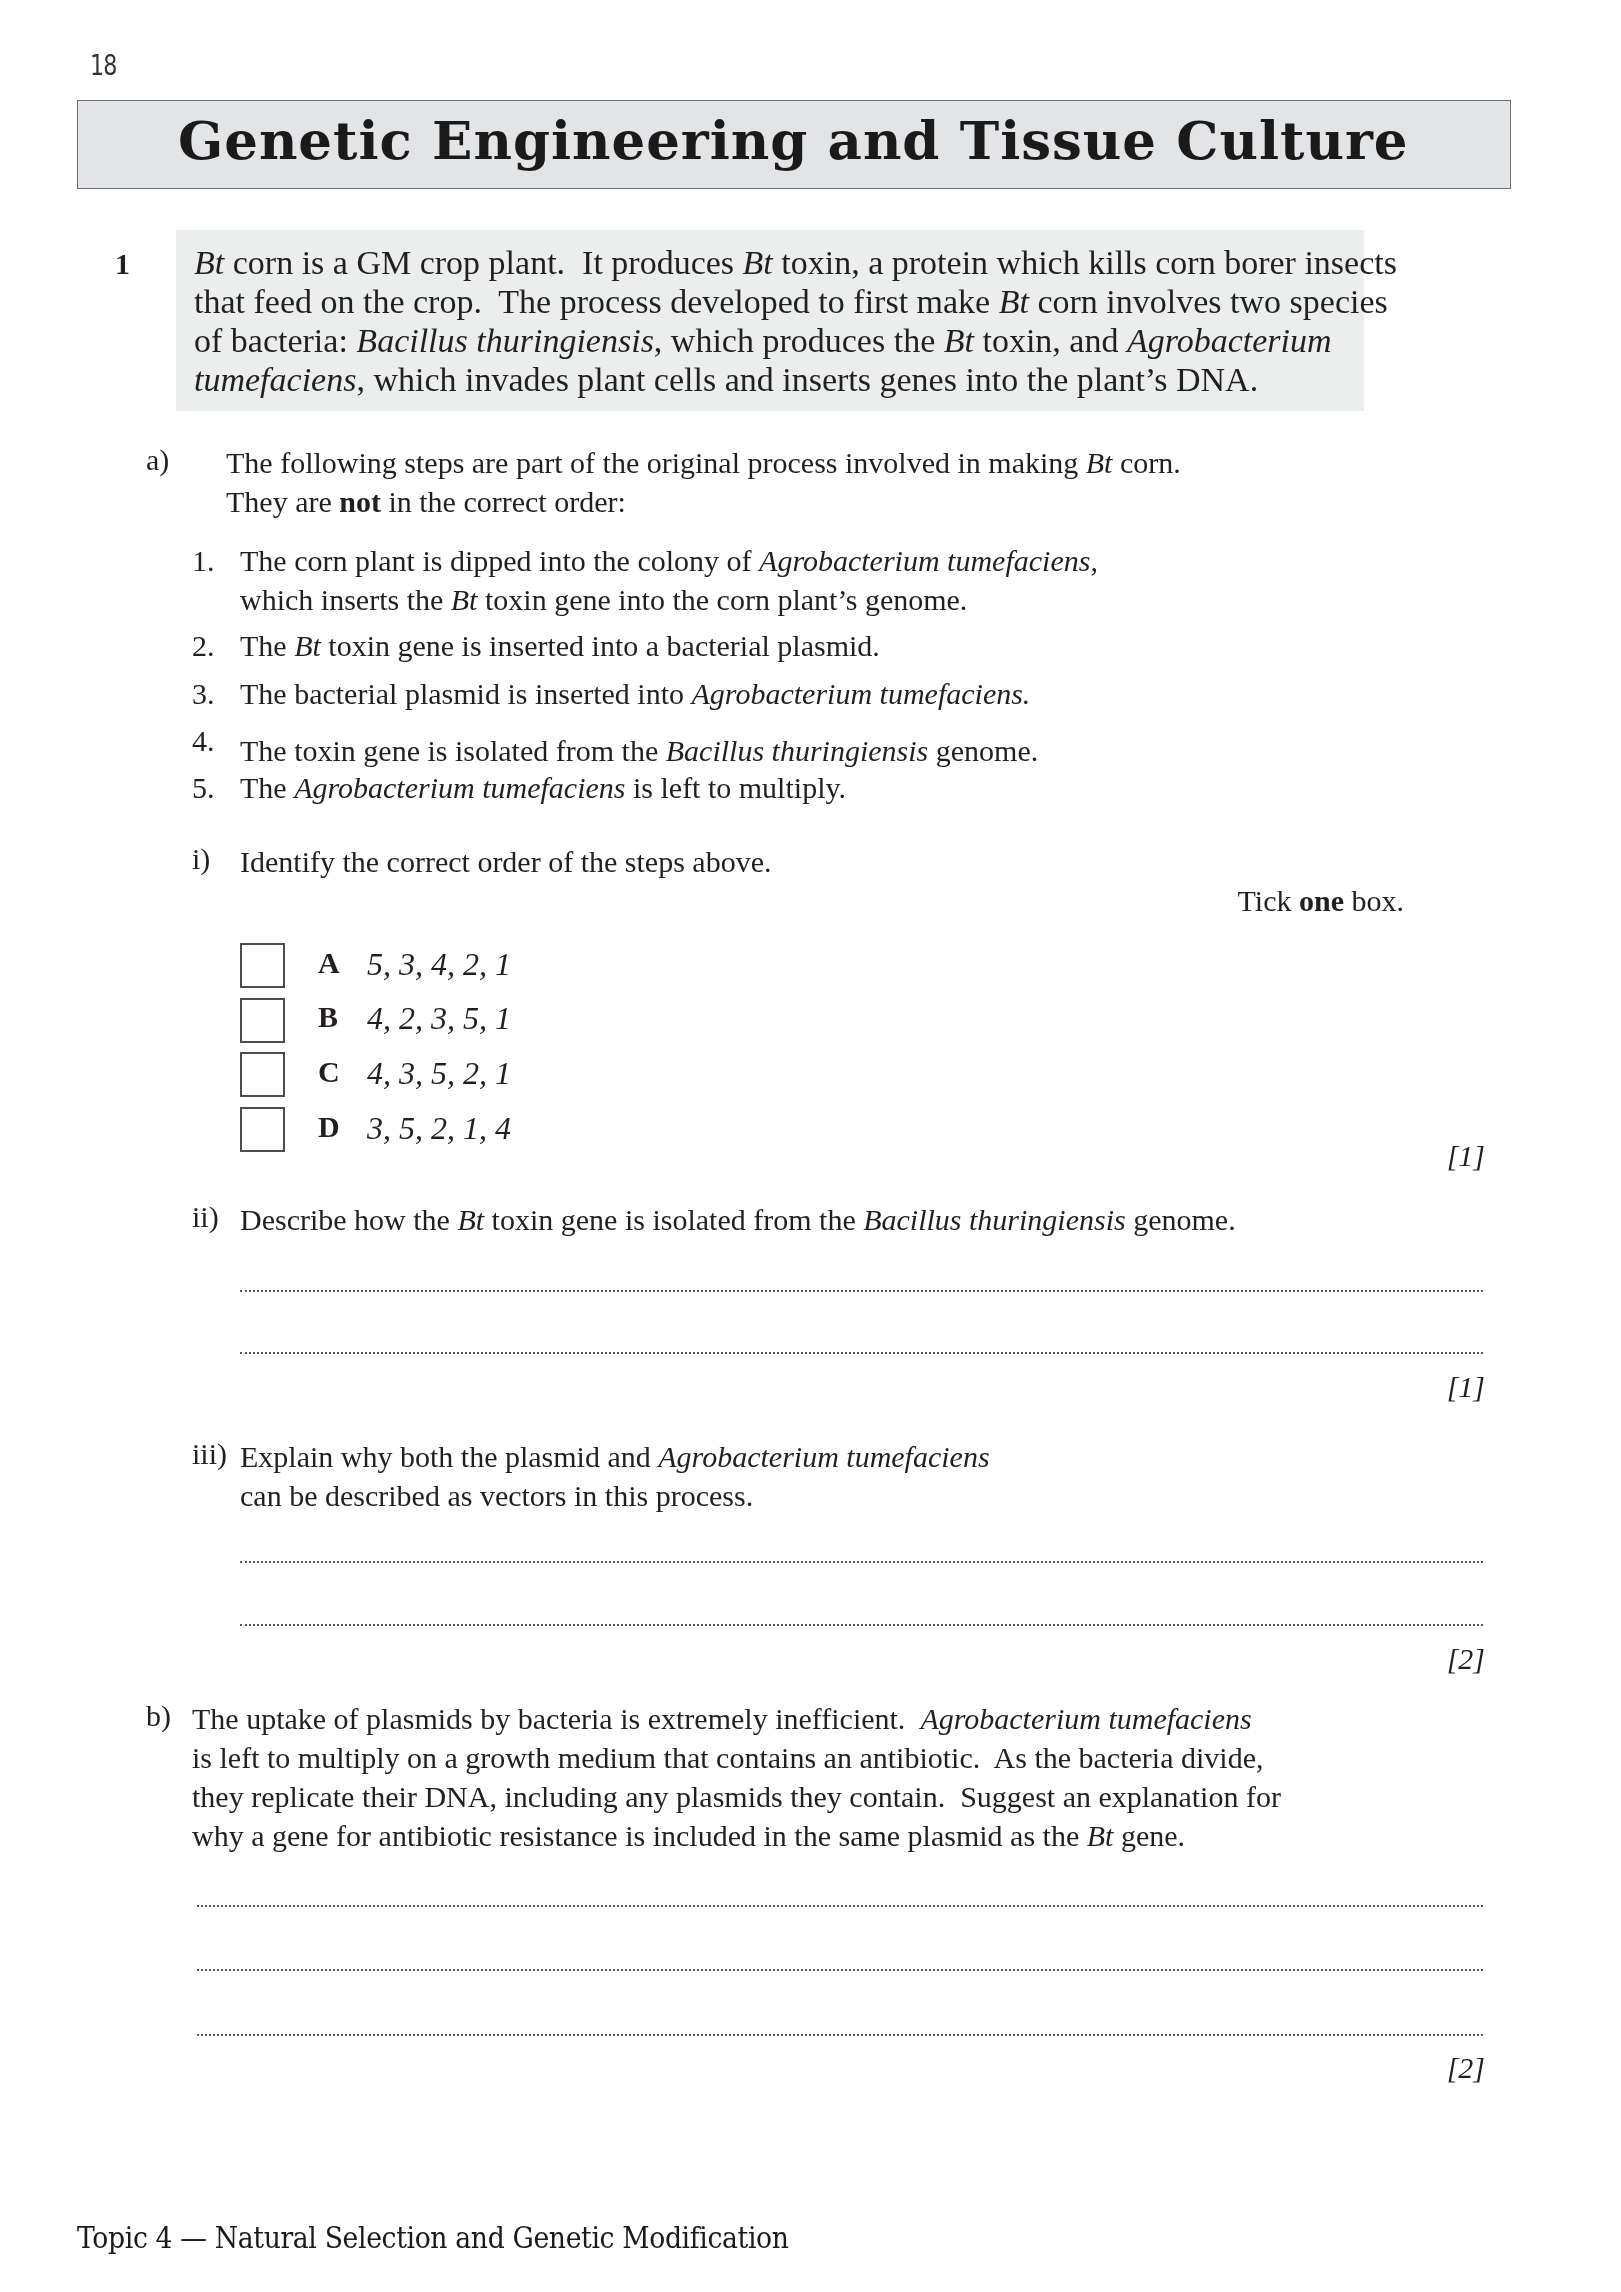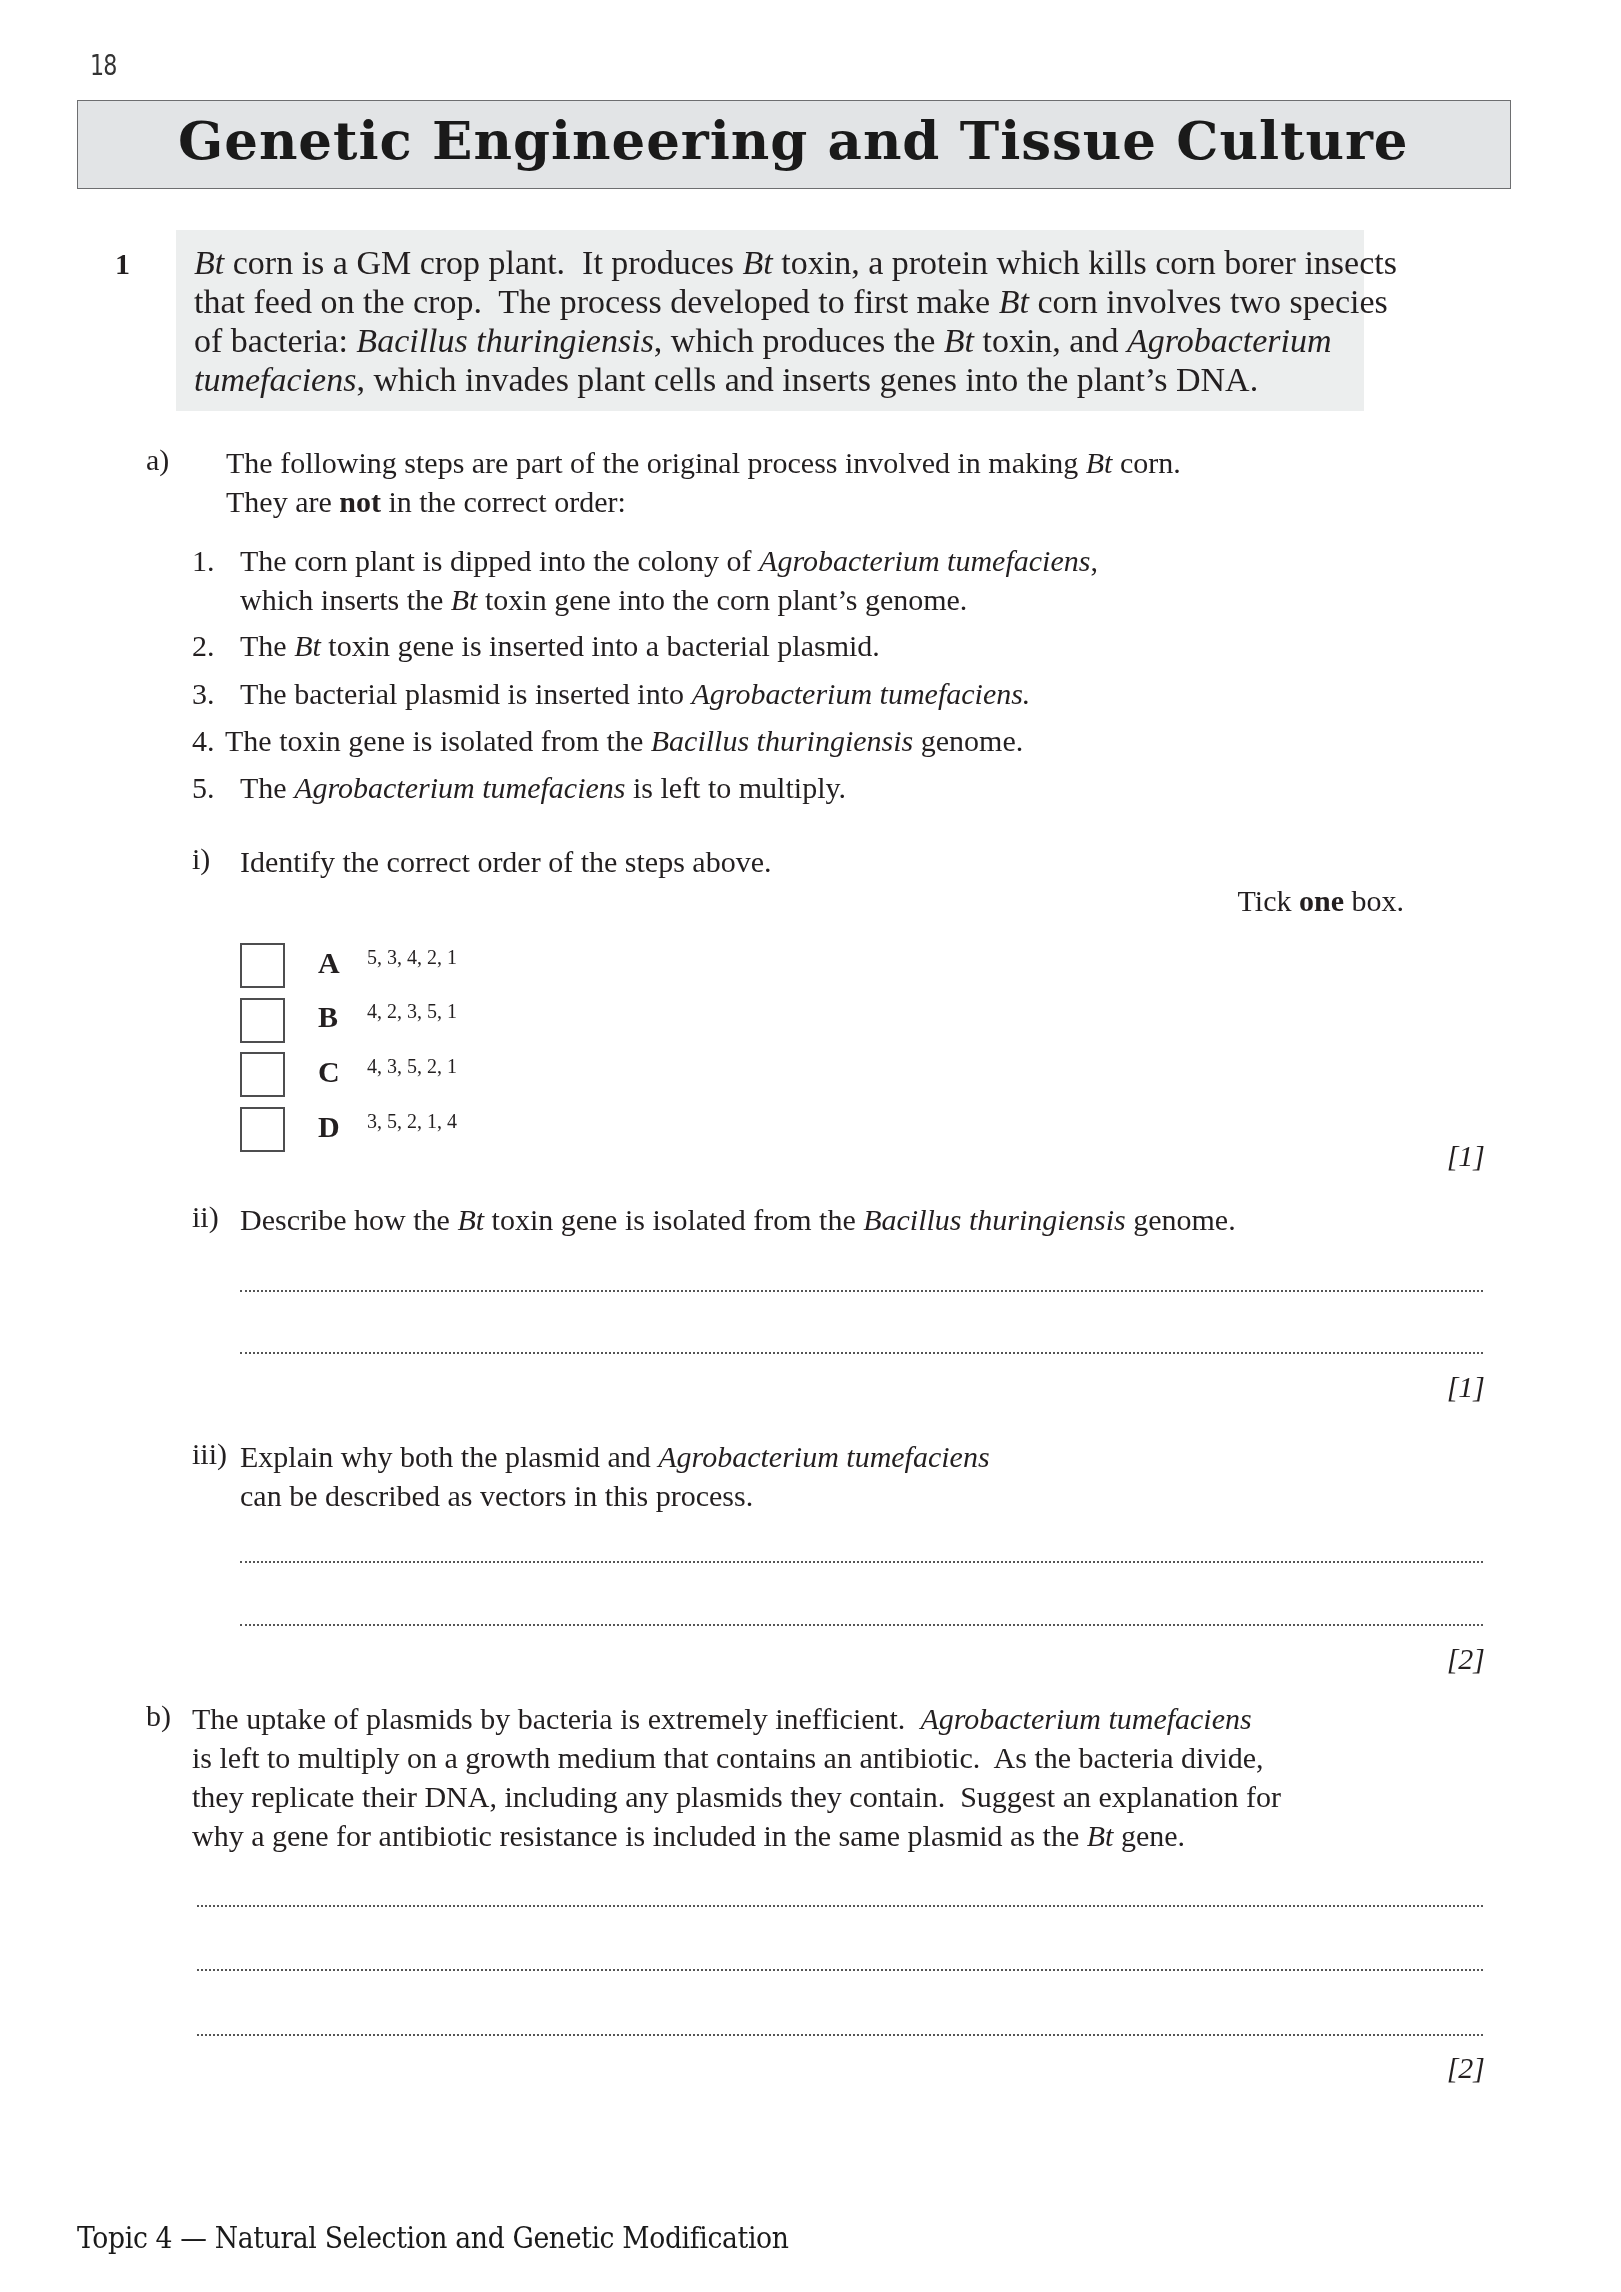--- a/index.html
+++ b/index.html
@@ -32,21 +32,21 @@
     font-size: 34px; line-height: 39px; white-space: pre-line;
   }
   .para { font-size: 30px; line-height: 39px; }
   .part-label { font-size: 30px; }
   .step-row { font-size: 30px; line-height: 39px; }
   .checkbox {
     width: 45px; height: 45px; box-sizing: border-box;
     border: 2.2px solid #4d4d4f; background: #fff; cursor: pointer;
   }
   .opt-letter { font-size: 30px; font-weight: bold; }
-  .opt-value { font-size: 20px; }
+  .opt-value { font-size: 32px; font-style: italic; }
   .marks { font-size: 30px; font-style: italic; right: 136px; text-align: right; }
   .answer-line {
     height: 0; border-bottom: 2.7px dotted #555;
   }
   .footer {
     left: 77px; top: 2221px; font-family: "DejaVu Serif", serif; font-size: 29px;
     color: #1a1a1a; letter-spacing: -0.4px; transform: scaleX(0.92); transform-origin: left top;
   }
 </style>
 </head>
@@ -90,21 +90,21 @@
       </div>
     </div>
     <div class="step-row" style="position: absolute; left: 0px; top: 133px;">
       <span style="position: absolute; left: 0px;">3.</span>
       <div style="position: absolute; left: 48px; width: 1164px;">
         <div style="white-space: pre;"><span>The bacterial plasmid is inserted into </span><span style="font-style: italic;">Agrobacterium tumefaciens.</span></div>
       </div>
     </div>
     <div class="step-row" style="position: absolute; left: 0px; top: 180px;">
       <span style="position: absolute; left: 0px;">4.</span>
-      <div style="position: absolute; left: 33px; width: 1164px;">
+      <div style="position: absolute; left: 48px; width: 1164px; margin-top: 10px;">
         <div style="white-space: pre;"><span>The toxin gene is isolated from the </span><span style="font-style: italic;">Bacillus thuringiensis</span><span> genome.</span></div>
       </div>
     </div>
     <div class="step-row" style="position: absolute; left: 0px; top: 227px;">
       <span style="position: absolute; left: 0px;">5.</span>
       <div style="position: absolute; left: 48px; width: 1164px;">
         <div style="white-space: pre;"><span>The </span><span style="font-style: italic;">Agrobacterium tumefaciens</span><span> is left to multiply.</span></div>
       </div>
     </div>
   </div>

